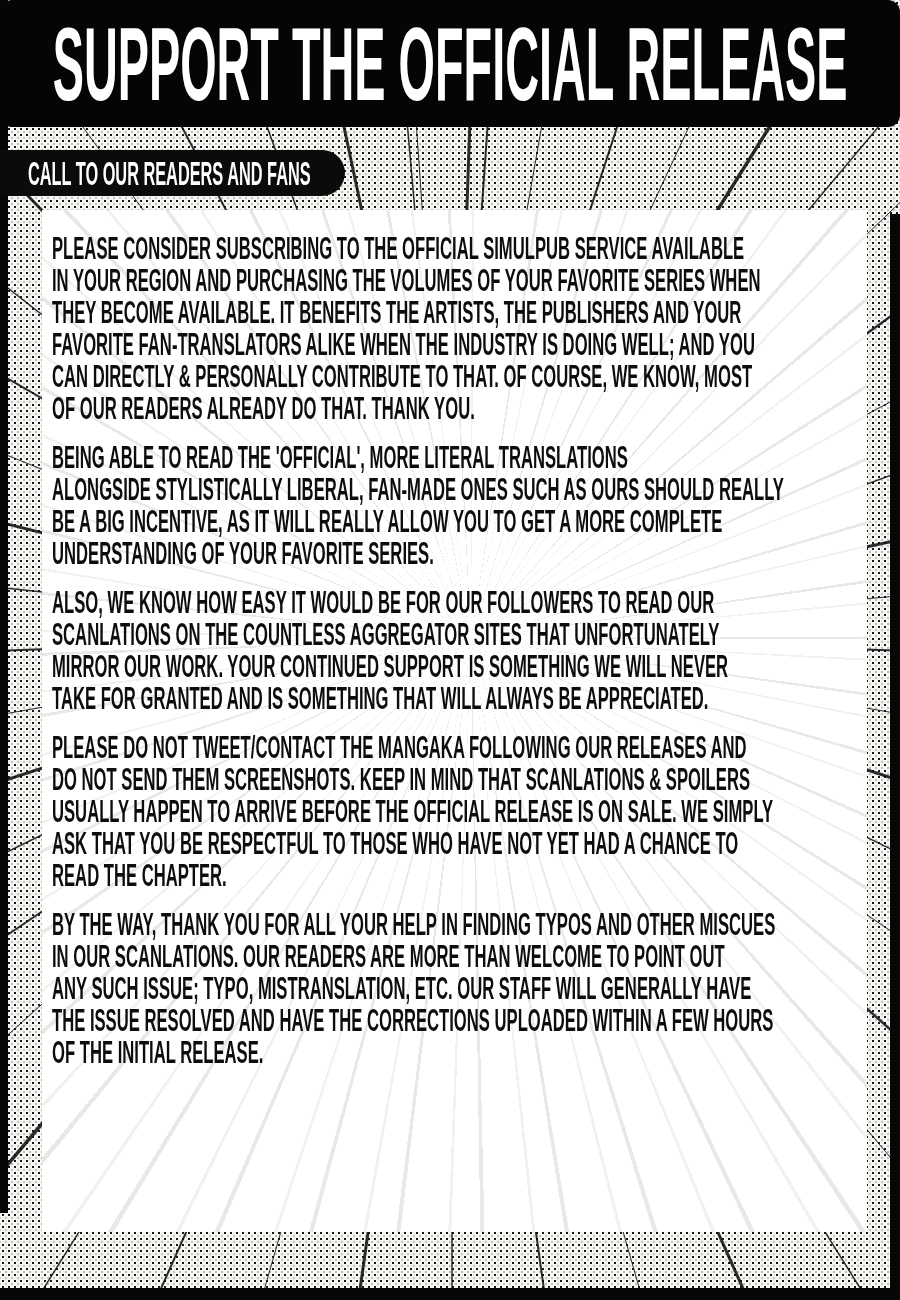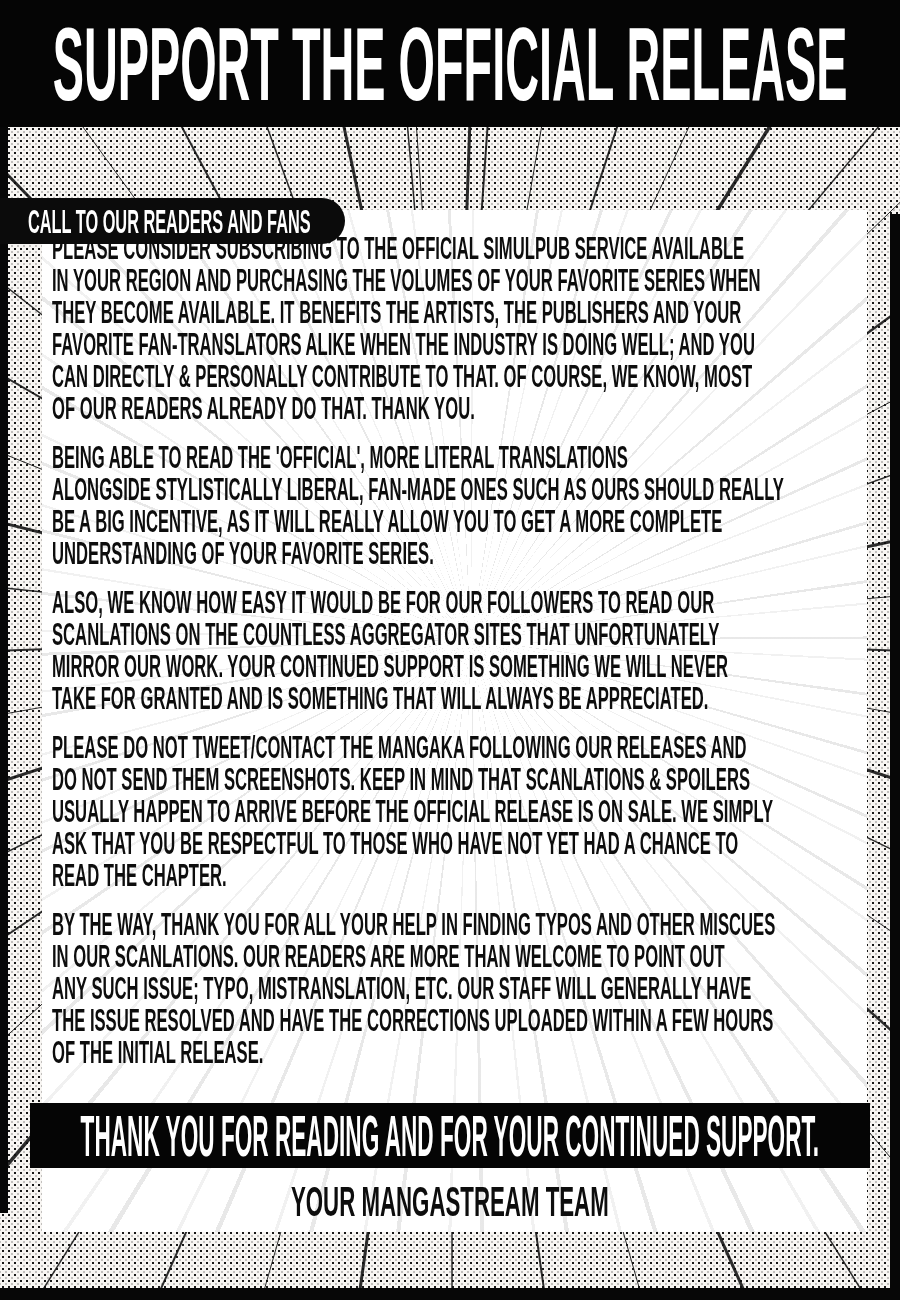--- a/index.html
+++ b/index.html
@@ -17,33 +17,33 @@
     background-position:0 0,3px 3px;
   }
   .speedlines{position:absolute;left:0;top:0;width:900px;height:1300px;z-index:1;}
   .strip-left{position:absolute;left:0;top:0;width:8px;height:1213px;background:#070707;z-index:3;}
   .strip-right{position:absolute;right:0;top:214px;width:10px;height:1086px;background:#070707;z-index:3;}
   .strip-bottom{position:absolute;left:0;top:1288px;width:900px;height:12px;background:#070707;z-index:3;}
 
   .top-banner{
     position:absolute;left:0;top:0;width:900px;height:127px;
     background:#050505;z-index:4;
-    display:flex;align-items:center;justify-content:center;
+    display:flex;align-items:center;justify-content:center;border-radius:12px;
   }
   .top-banner .t{
     color:#fff;font-weight:700;font-size:104px;line-height:1;
     white-space:pre;display:inline-block;
     transform:scaleX(0.45);transform-origin:50% 50%;
     letter-spacing:0px;
   }
 
   .pill{
     position:absolute;left:0;top:150px;width:345px;height:46px;
     background:#0b0b0b;border-radius:0 26px 26px 0;z-index:4;
-    display:flex;align-items:center;margin-top:48px;
+    display:flex;align-items:center;
   }
   .pill .t{
     color:#fff;font-weight:700;font-size:34px;line-height:1;
     white-space:pre;display:inline-block;
     margin-left:28px;
     transform:scaleX(0.48);transform-origin:0 50%;
   }
 
   .white-box{
     position:absolute;left:42px;top:210px;width:825px;height:1022px;
@@ -174,21 +174,15 @@
 USUALLY HAPPEN TO ARRIVE BEFORE THE OFFICIAL RELEASE IS ON SALE. WE SIMPLY
 ASK THAT YOU BE RESPECTFUL TO THOSE WHO HAVE NOT YET HAD A CHANCE TO
 READ THE CHAPTER.</p>
     <p>BY THE WAY, THANK YOU FOR ALL YOUR HELP IN FINDING TYPOS AND OTHER MISCUES
 IN OUR SCANLATIONS. OUR READERS ARE MORE THAN WELCOME TO POINT OUT
 ANY SUCH ISSUE; TYPO, MISTRANSLATION, ETC. OUR STAFF WILL GENERALLY HAVE
 THE ISSUE RESOLVED AND HAVE THE CORRECTIONS UPLOADED WITHIN A FEW HOURS
 OF THE INITIAL RELEASE.</p>
   </div>
 
-  <div class="bottom-banner">
-    <span class="t">THANK YOU FOR READING AND FOR YOUR CONTINUED SUPPORT.</span>
-  </div>
 
-  <div class="team-line">
-    <span class="t">YOUR MANGASTREAM TEAM</span>
-  </div>
 
 </div>
 
 </body></html>

